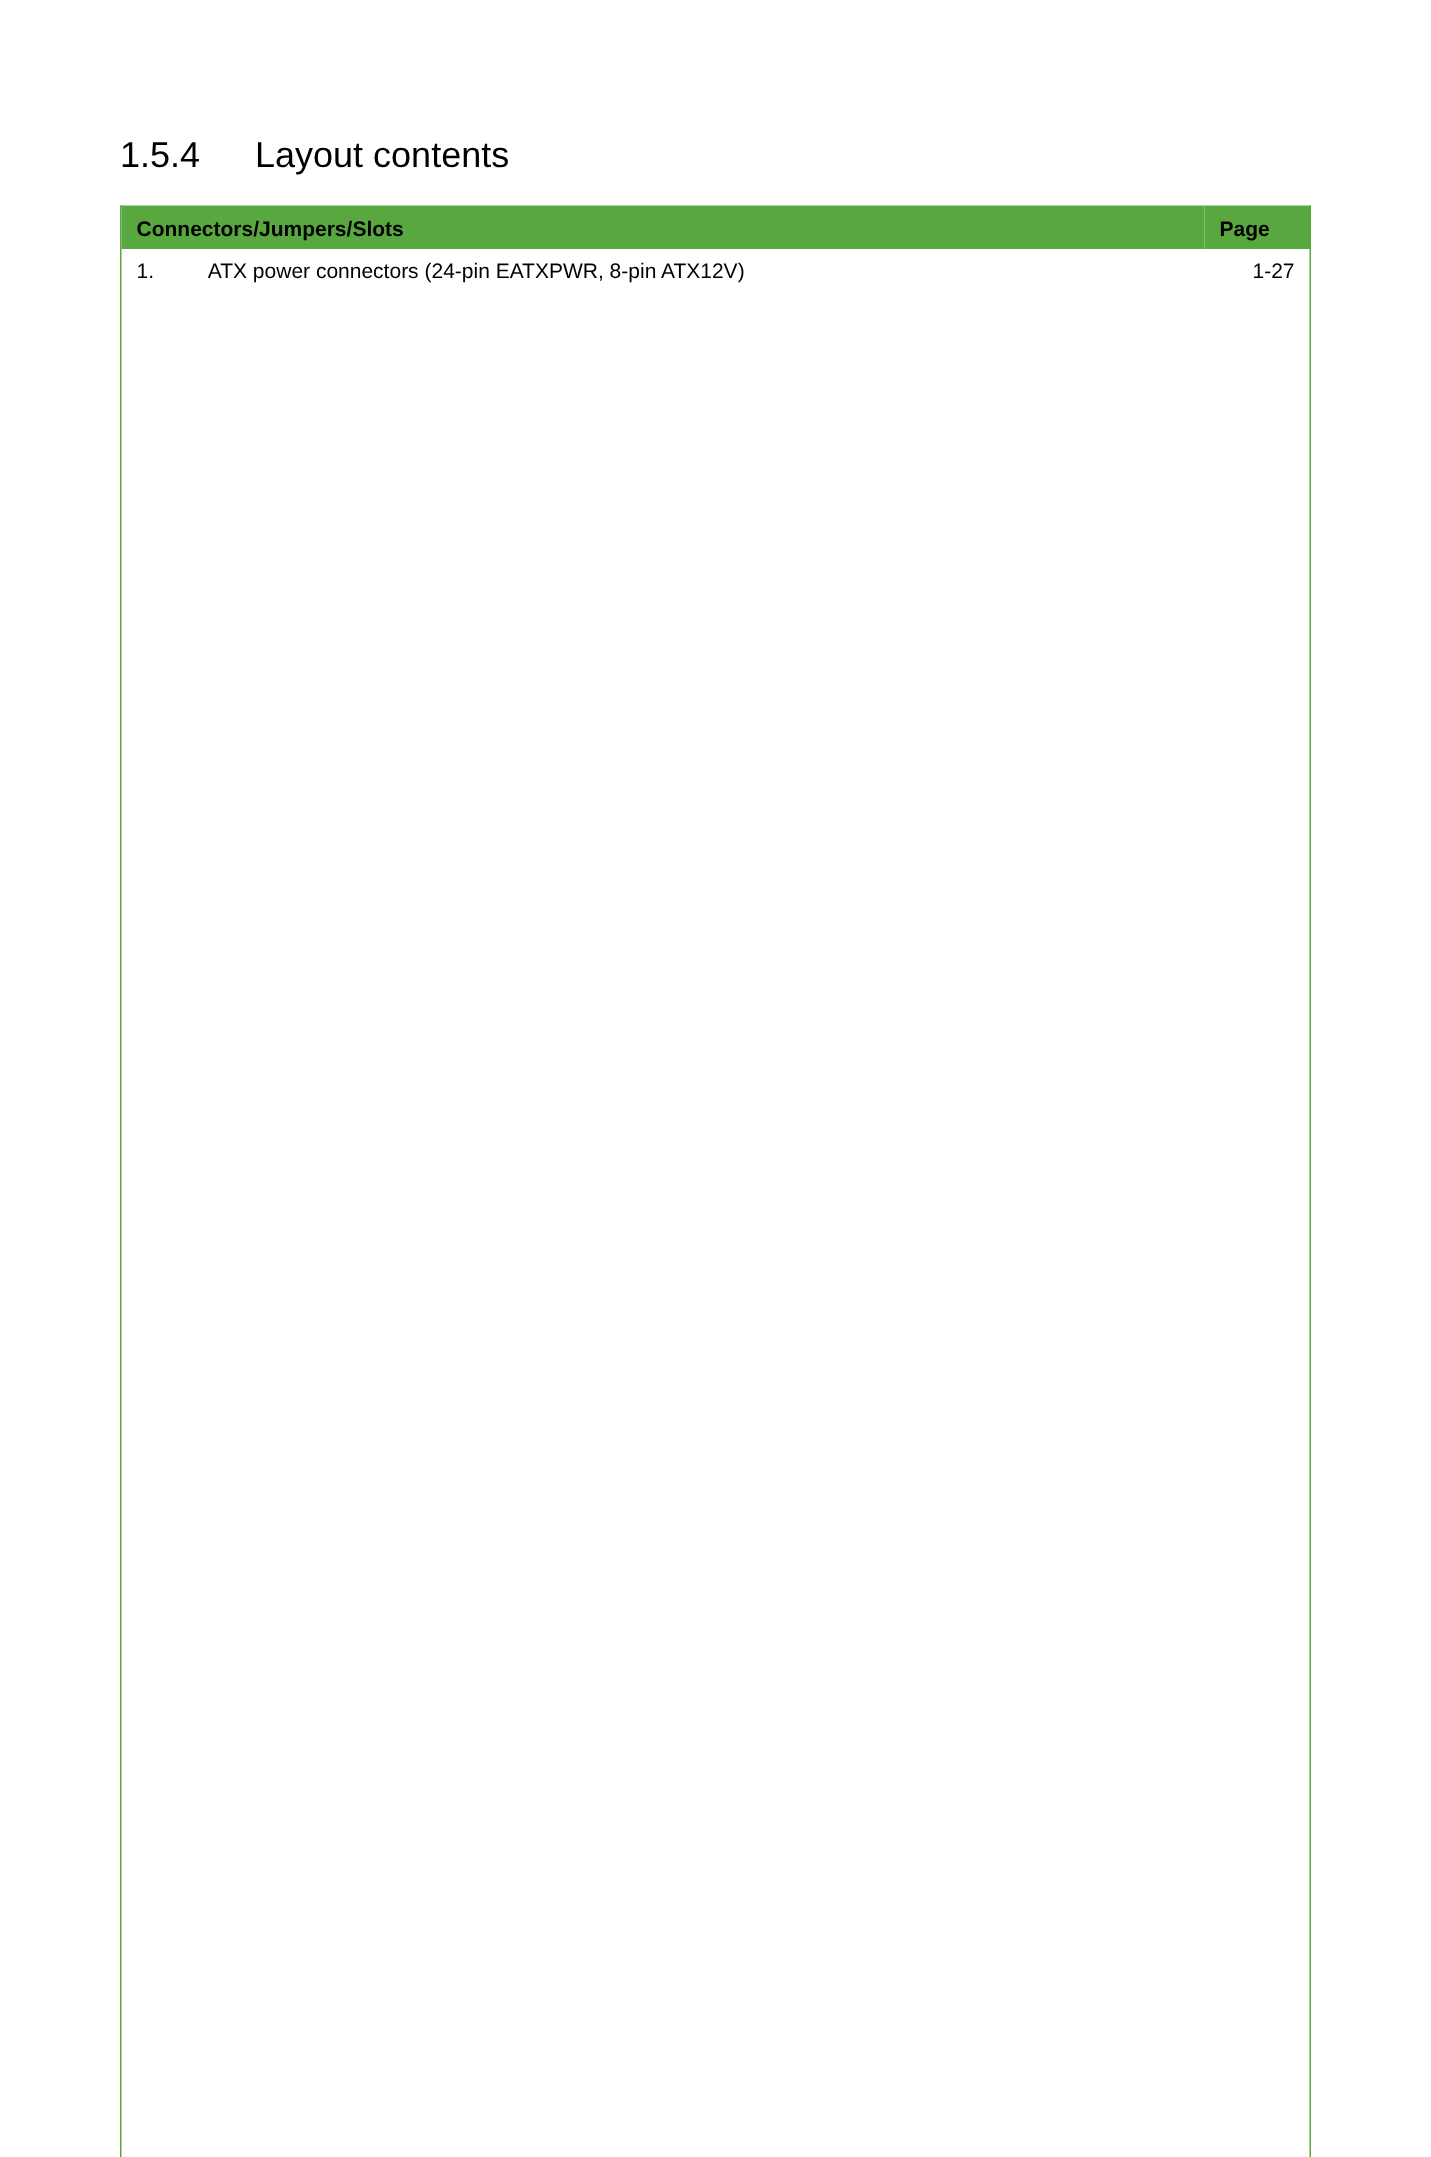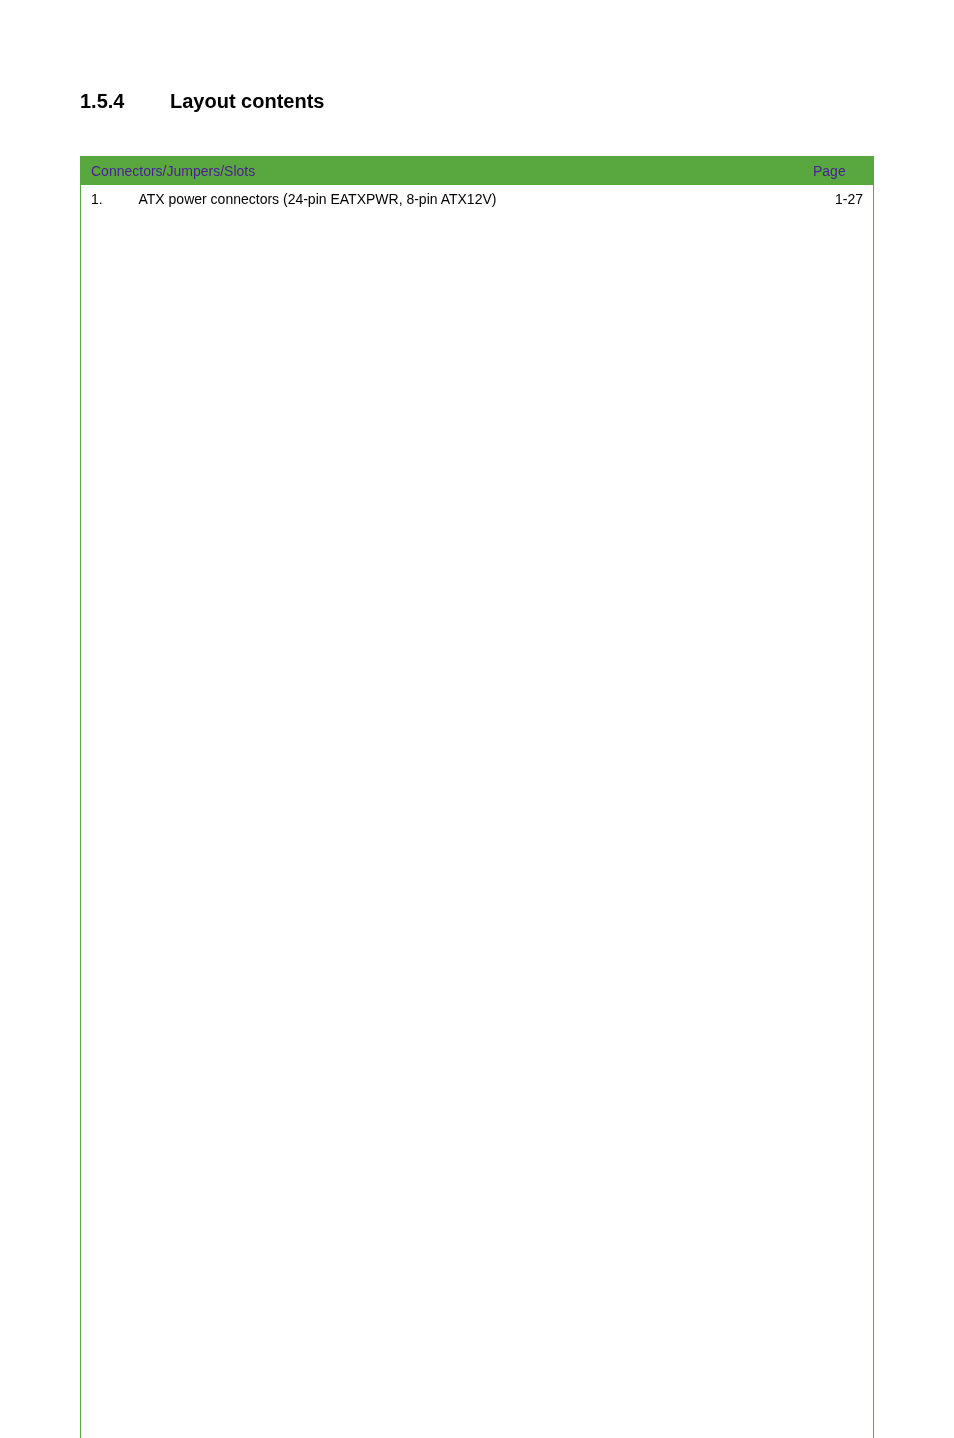--- a/index.html
+++ b/index.html
@@ -10,35 +10,35 @@
     font-family: Arial, Helvetica, sans-serif;
     color: #000000;
   }
   .page {
     padding: 90px 80px 40px 80px;
     display: flex;
     flex-direction: column;
     min-height: 1438px;
   }
   .section-heading-1 {
-    font-size: 20px;
-    font-weight: bold;
-    margin-bottom: 43px;
+    font-size: 24px;
+    font-weight: normal;
+    margin-bottom: 19px;
   }
   .section-heading-1 .num { display:inline-block; width: 90px; }
   table.conn {
     width: 100%;
     border-collapse: collapse;
     font-size: 14px;
     border: 1px solid #58a83f;
   }
   table.conn th {
     background: #58a83f;
-    color: #4c1d95;
-    font-weight: normal;
+    color: #000000;
+    font-weight: bold;
     text-align: left;
     padding: 6px 10px;
   }
   table.conn th.page-col { text-align: left; width: 70px; }
   table.conn td {
     padding: 6px 10px;
     border-bottom: 1px solid #333333;
     vertical-align: top;
   }
   table.conn tr:last-child td { border-bottom: none; }

